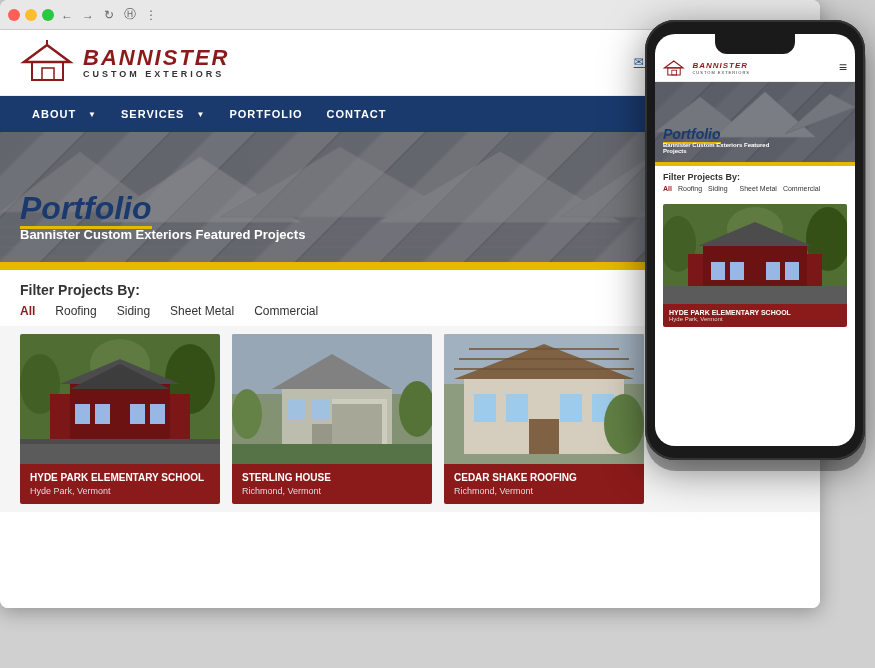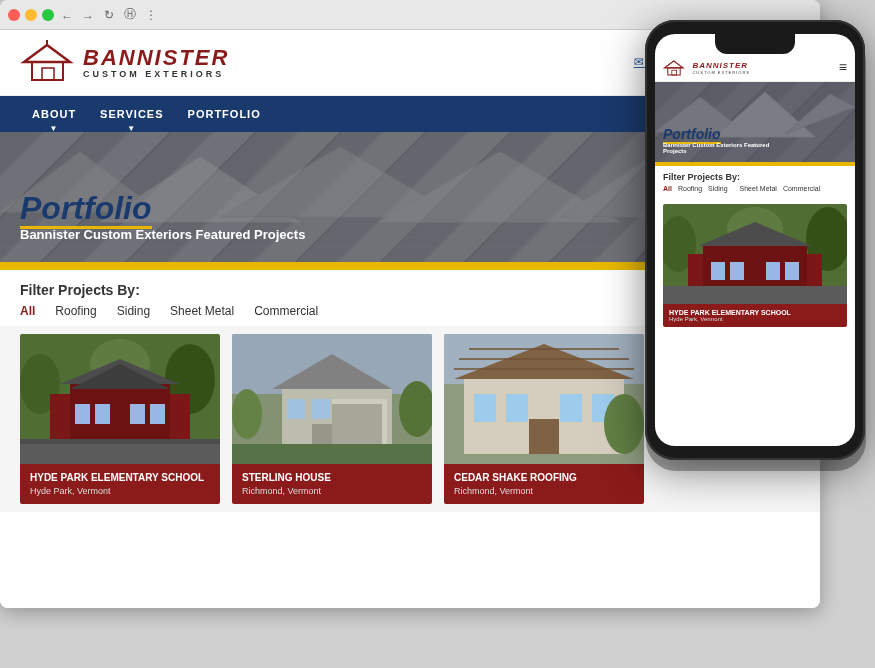--- a/index.html
+++ b/index.html
@@ -148,22 +148,21 @@
       color: white;
       font-size: 11px;
       font-weight: bold;
       letter-spacing: 1px;
       padding: 12px 12px;
       height: 100%;
       display: flex;
       align-items: center;
       cursor: pointer;
       text-transform: uppercase;
-      gap: 4px;
-      flex-direction: column;
+      gap: 12px;
     }
 
     .nav-chevron {
       font-size: 8px;
     }
 
     
     .hero-section {
       position: relative;
       height: 130px;
@@ -520,20 +519,23 @@
       <div class="nav-item">
         <span>ABOUT</span>
         <span class="nav-chevron">▼</span>
       </div>
       <div class="nav-item">
         <span>SERVICES</span>
         <span class="nav-chevron">▼</span>
       </div>
       <div class="nav-item">
         <span>PORTFOLIO</span>
+      </div>
+      <div class="nav-item">
+        <span>CONTACT</span>
       </div>
     </div>
 
     <div class="hero-section">
 
       <div class="hero-bg">
         <svg width="820" height="130" viewBox="0 0 820 130" xmlns="http://www.w3.org/2000/svg" style="position:absolute;top:0;left:0;opacity:0.6;">
 
           <polygon points="0,80 80,20 160,80" fill="#aaa" stroke="#999" stroke-width="1"></polygon>
           <polygon points="100,90 200,25 300,90" fill="#bbb" stroke="#aaa" stroke-width="1"></polygon>

